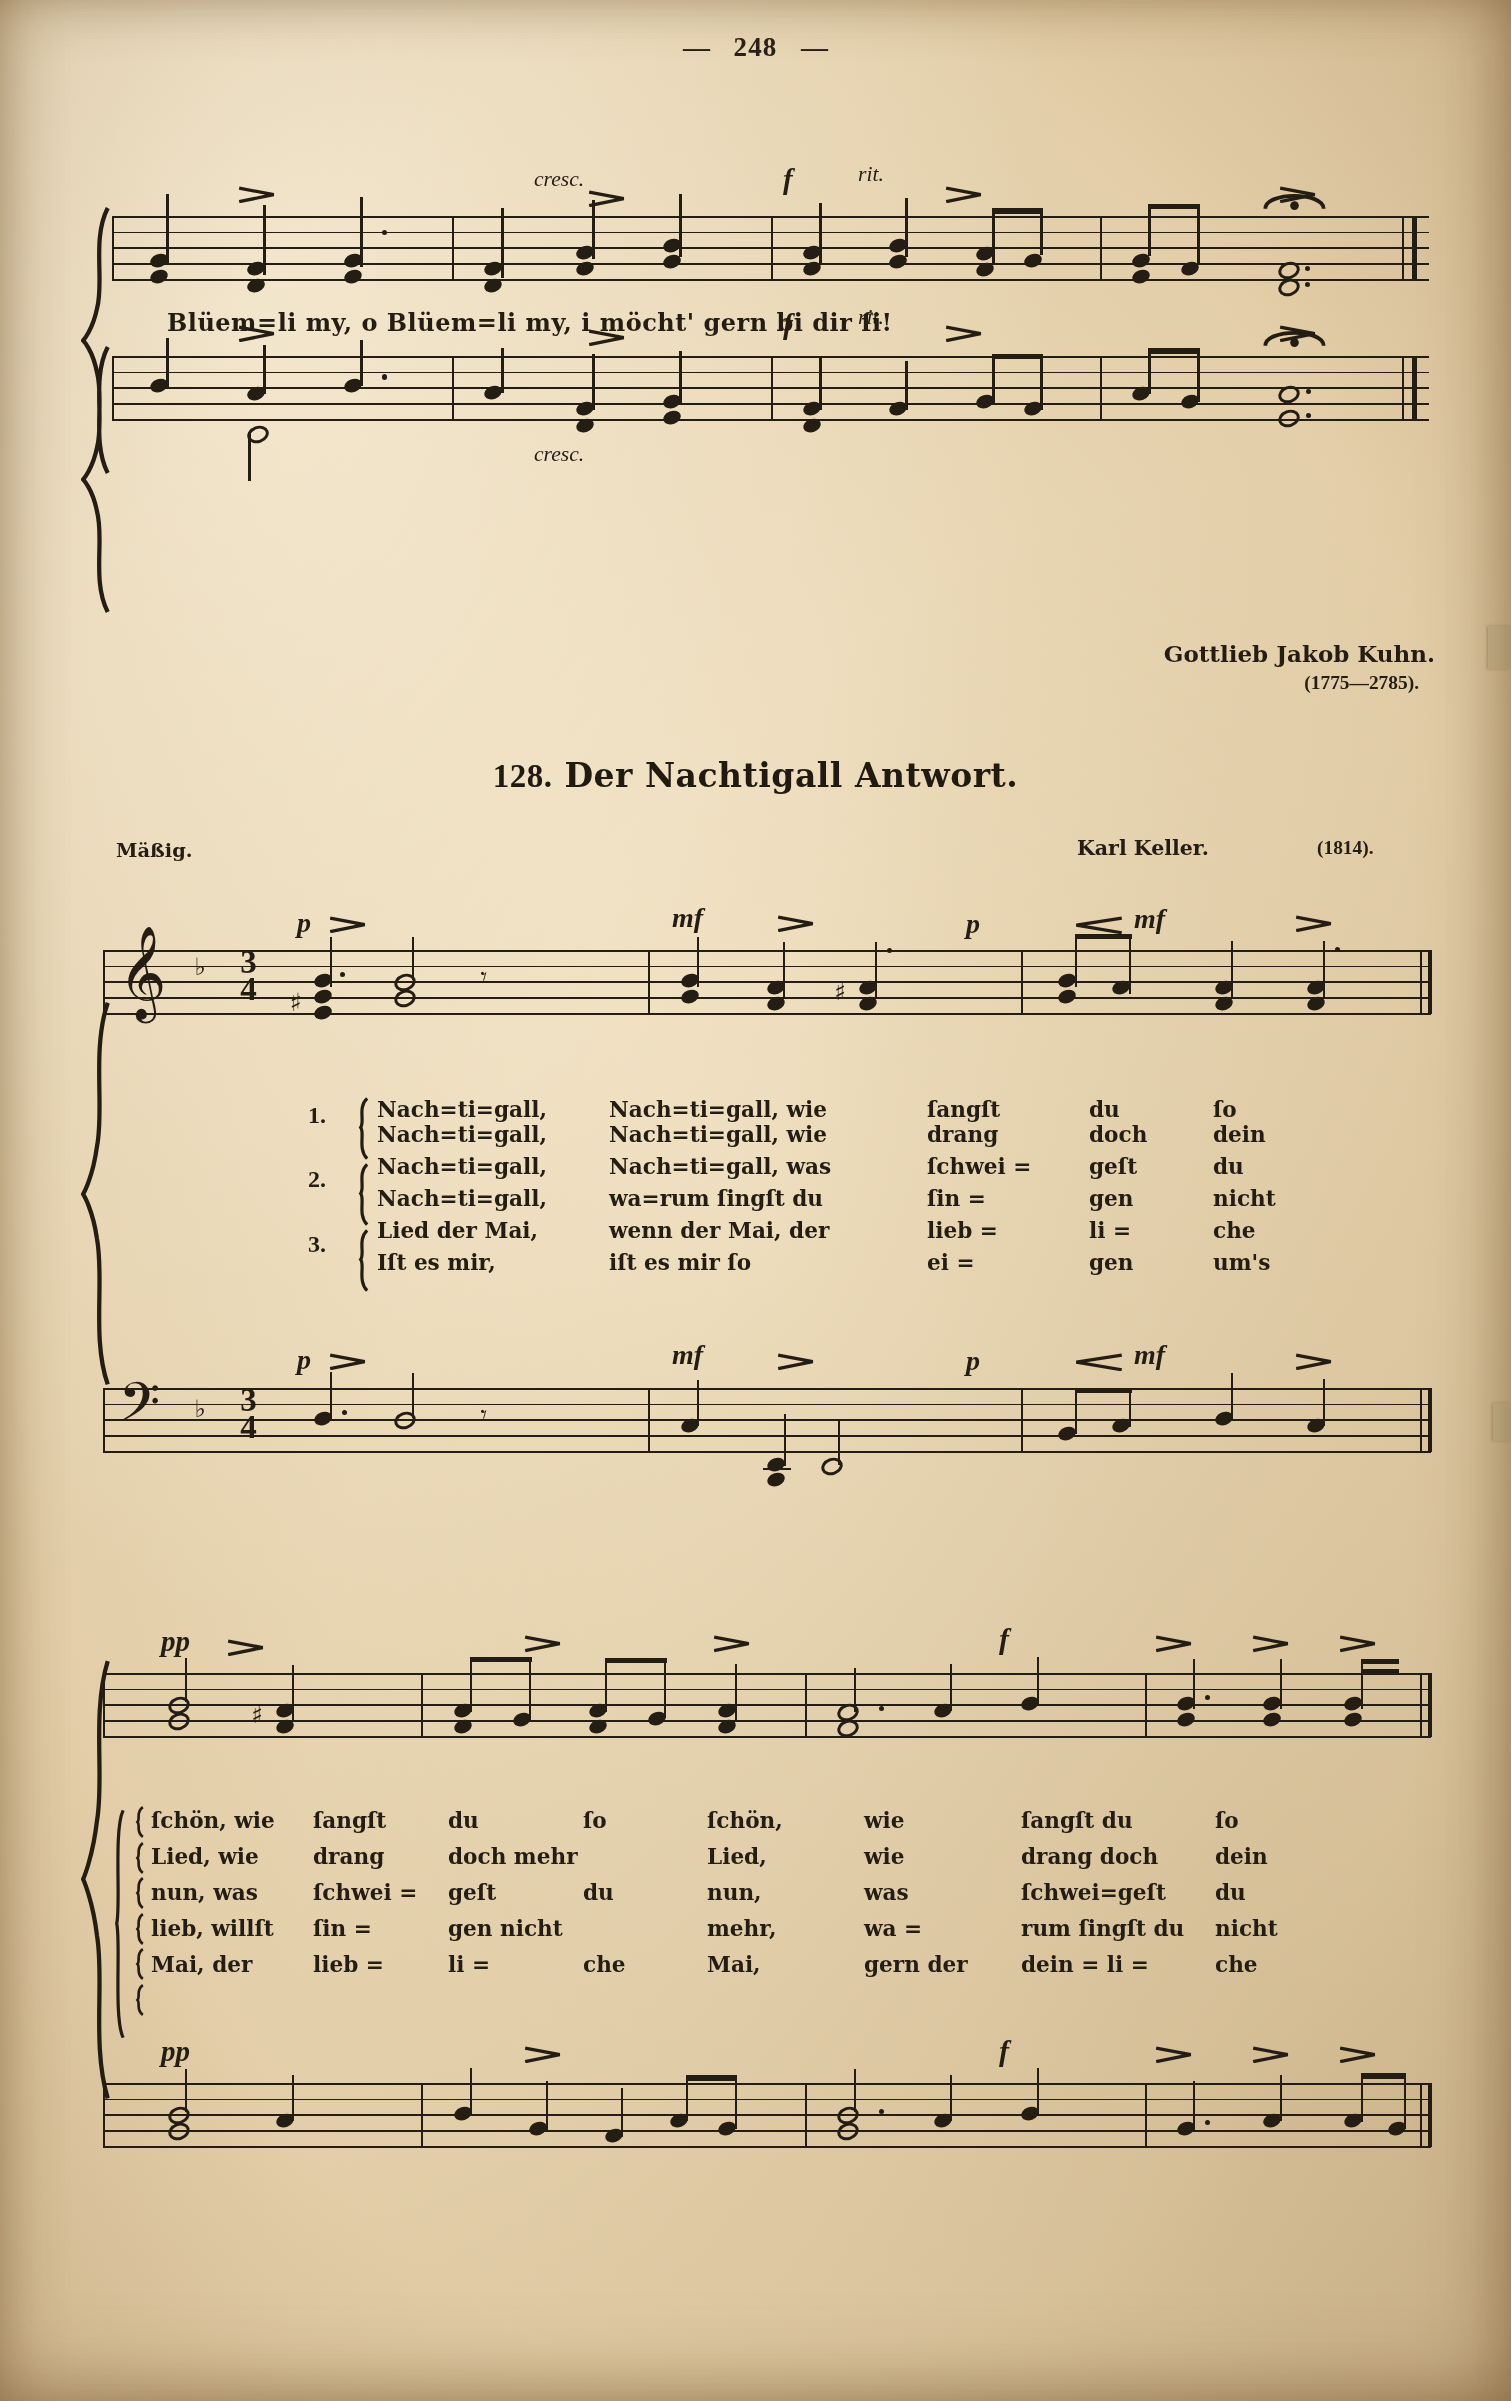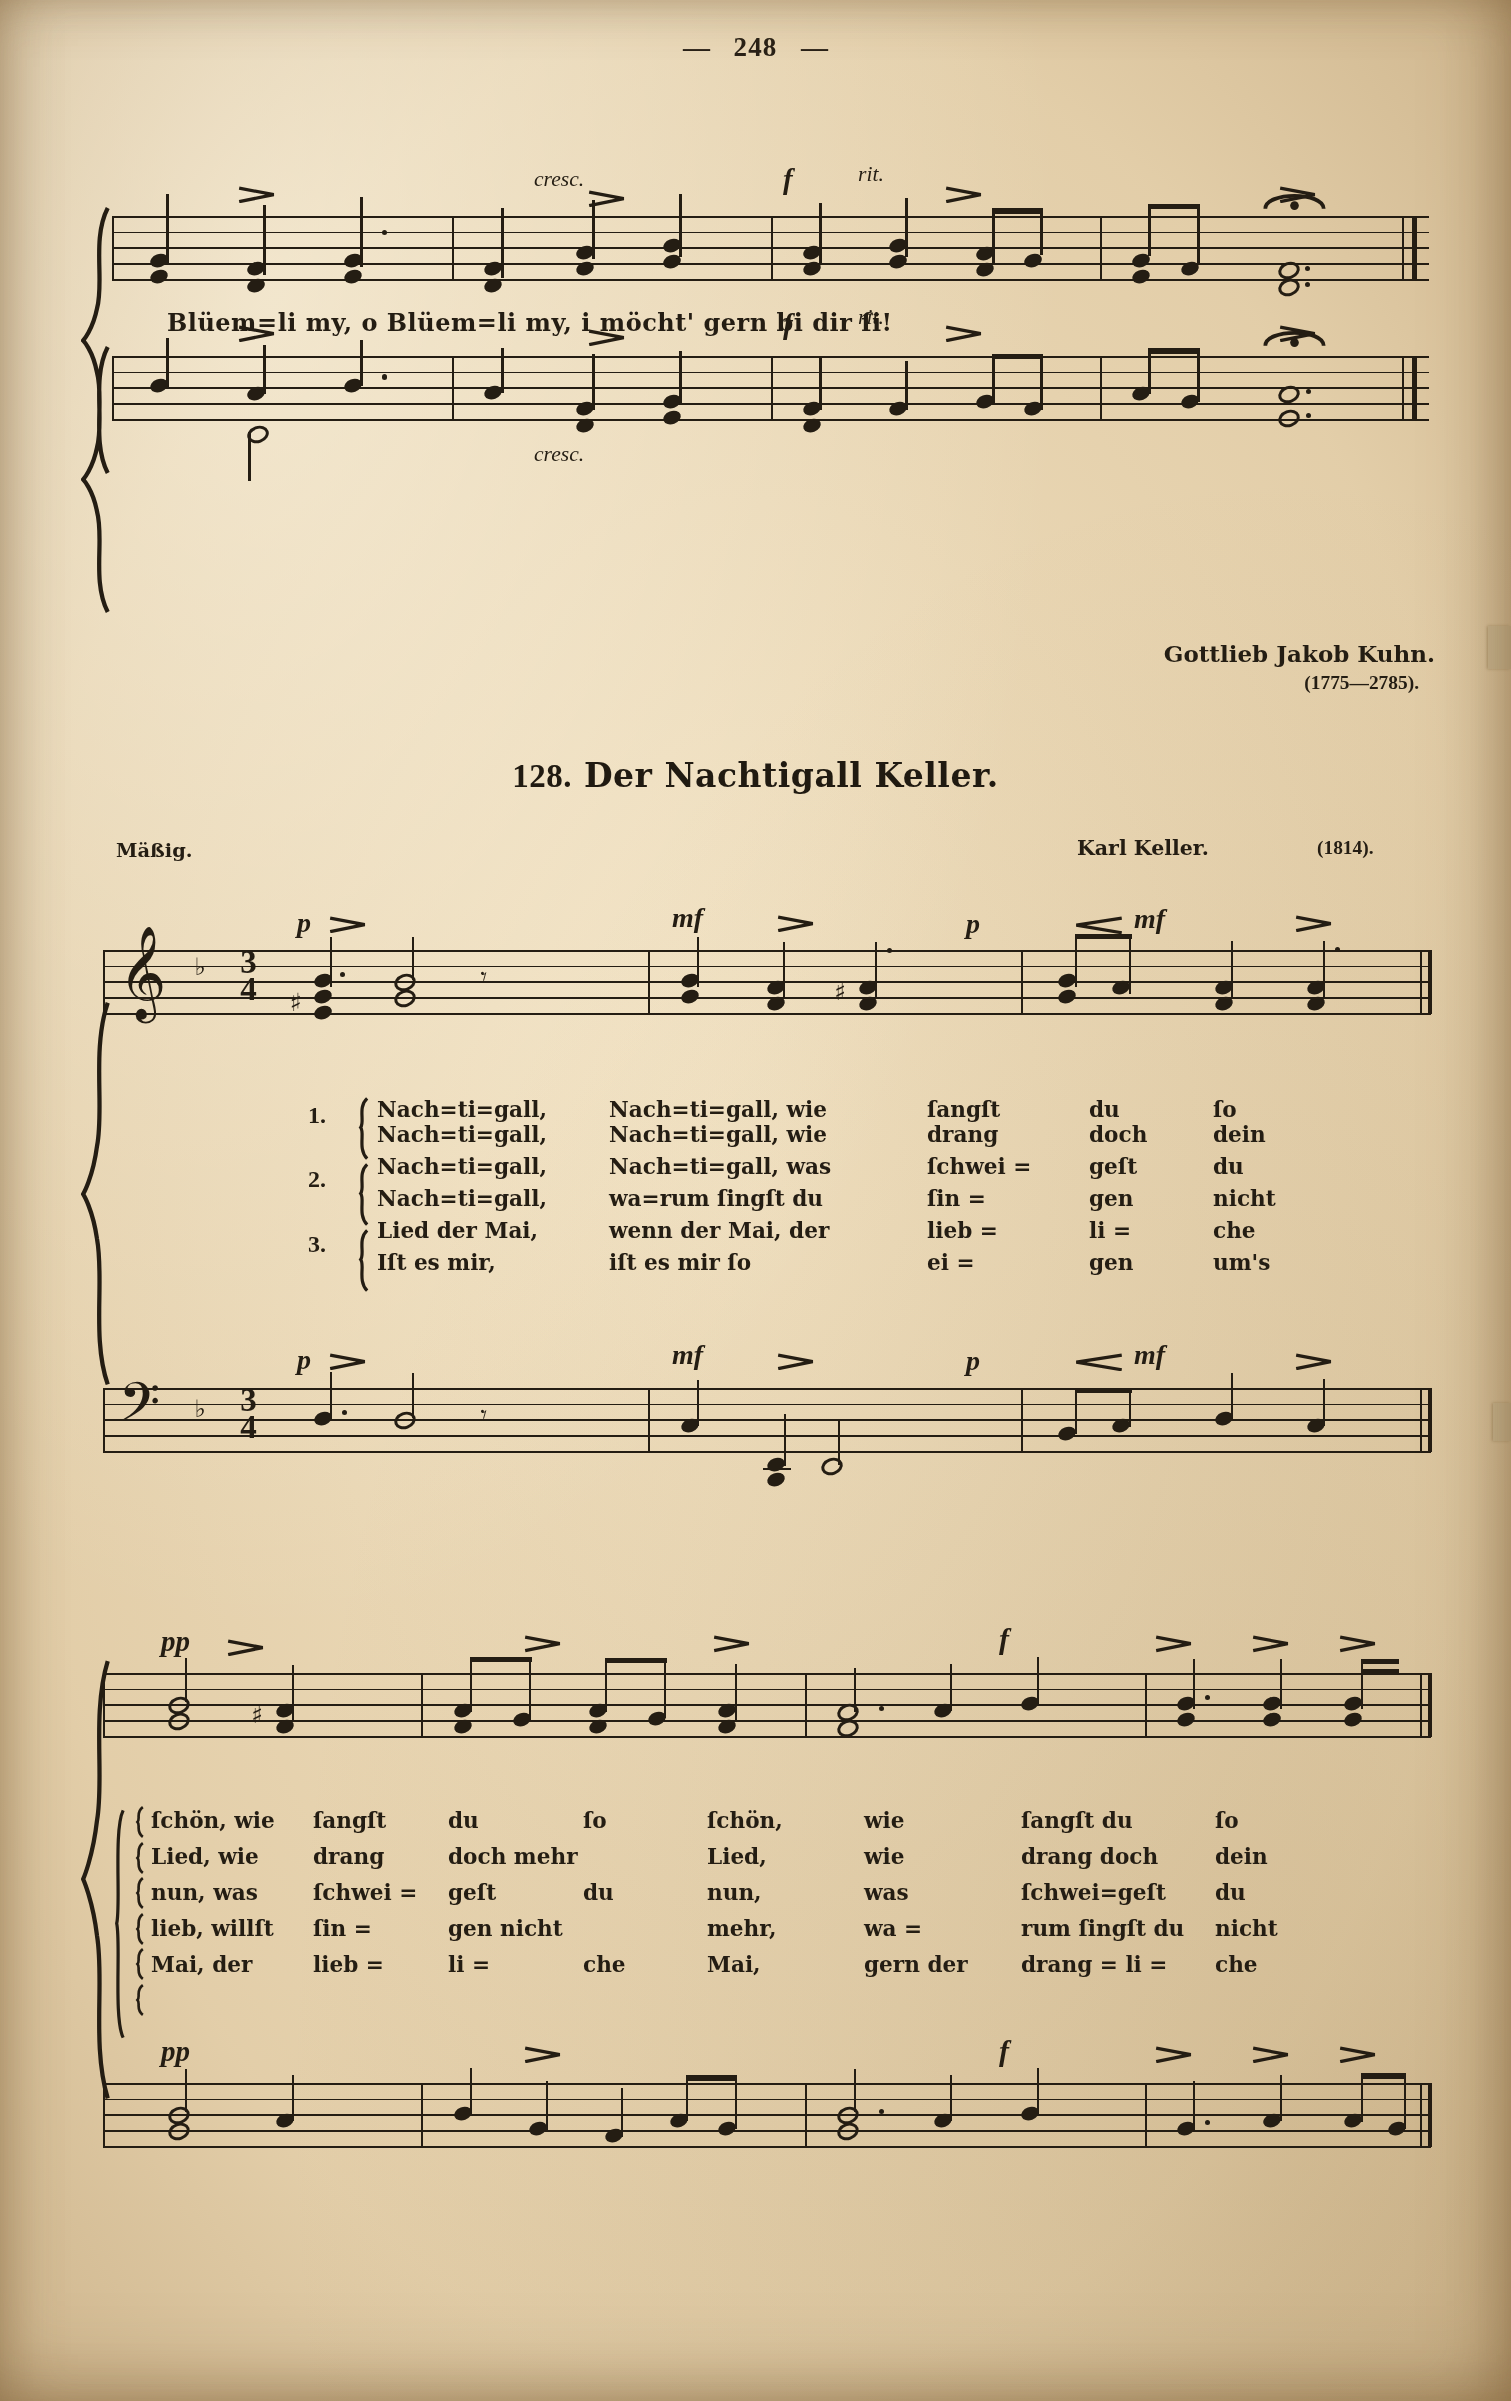--- a/index.html
+++ b/index.html
@@ -379,21 +379,21 @@
 
   <div class="composer" style="right:76px; top:640px; font-size:23px;">
     <span>Gottlieb Jakob Kuhn.</span>
   </div>
   <div class="composer" style="right:92px; top:672px; font-size:19.4px; font-family:'Liberation Serif', serif;">
     <span>(1775—2785).</span>
   </div>
 
   <div class="songtitle" style="top:756px;">
     <span class="num">128.</span>
-    <span>Der Nachtigall Keller.</span>
+    <span>Der Nachtigall Antwort.</span>
   </div>
   <div class="tempo" style="left:116px; top:839px;">Mäßig.</div>
   <div class="attrib" style="left:1077px; top:836px;">Karl Keller.</div>
   <div class="years" style="left:1317px; top:837px;">(1814).</div>
 
   <div class="system" style="left:81px; top:918px; width:1360px; height:637px;">
 
     <div class="brace" style="left:0px; top:81px;">
       <svg width="31" height="588" viewBox="0 0 58 1090">
         <path d="M50 2 C20 90 44 200 30 270 C22 330 4 360 4 360 C4 360 22 388 30 444 C44 520 20 630 50 716" fill="none" stroke="#241d13" stroke-width="8"></path>
@@ -807,21 +807,21 @@
           <td>rum ſingſt du</td>
           <td>nicht</td>
         </tr>
         <tr>
           <td style="height:36px">Mai, der</td>
           <td>lieb =</td>
           <td>li =</td>
           <td>che</td>
           <td>Mai,</td>
           <td>gern der</td>
-          <td>drang = li =</td>
+          <td>dein = li =</td>
           <td>che</td>
         </tr>
       </tbody>
         </table>
     </div>
 
     <div class="staff" style="left:21.6px; top:453px; width:1328px; height:70px;">
       <div class="ln" style="top:0px;"></div>
       <div class="ln" style="top:15.7px;"></div>
       <div class="ln" style="top:31px;"></div>

